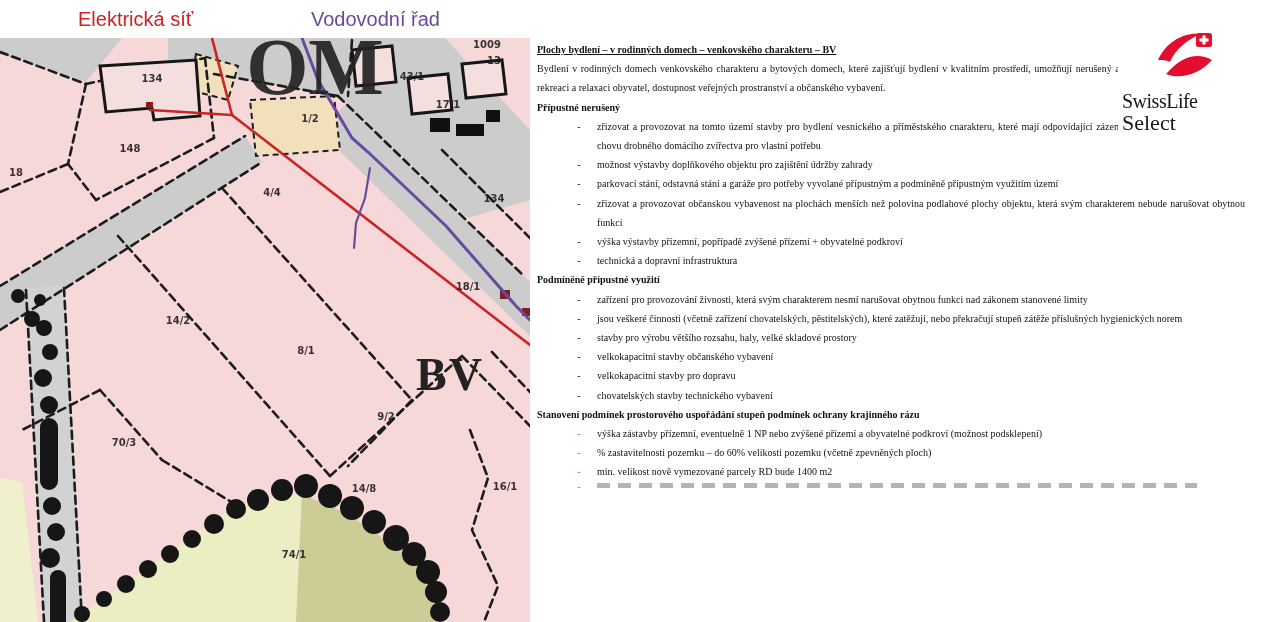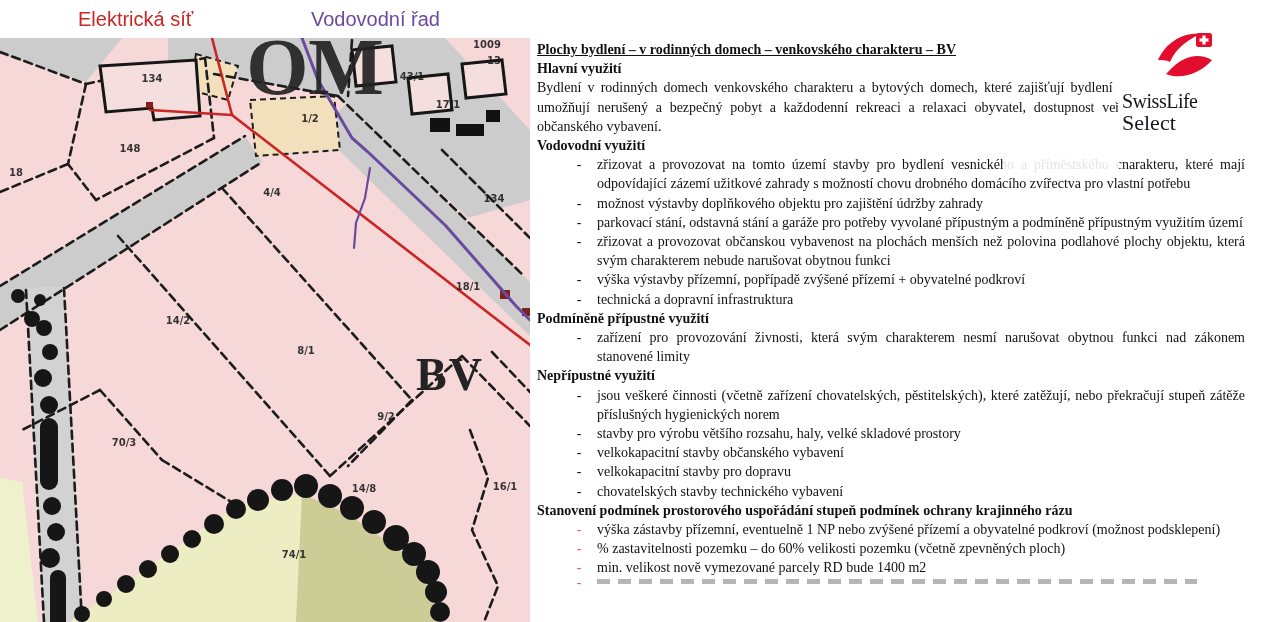--- a/index.html
+++ b/index.html
@@ -10,21 +10,21 @@
         font-size:20px;font-weight:500;}
   #legend-electric{left:78px;}
   #legend-water{left:311px;}
   
   #map-wrap{position:absolute;left:0;top:38px;width:530px;height:584px;}
   #map-wrap svg{display:block;}
   .plabel{font-family:"DejaVu Sans",sans-serif;font-size:10px;font-weight:bold;
         fill:#1b1b1b;opacity:.88;text-anchor:middle;}
   .bigzone{font-family:"Liberation Serif",serif;font-weight:bold;fill:#232323;}
   
-  #doc{position:absolute;left:537px;top:40px;width:708px;font-size:14px;
+  #doc{position:absolute;left:537px;top:40px;width:708px;font-size:10px;
         line-height:19.2px;color:#111;}
   .doc-title{font-weight:bold;text-decoration:underline;}
   .doc-heading{font-weight:bold;}
   .doc-par{text-align:justify;}
   .doc-item{display:flex;}
   .doc-item .dash{width:36px;margin-left:24px;text-align:center;flex:0 0 auto;}
   .doc-item .itext{flex:1 1 auto;text-align:justify;}
   .clip-strip{display:flex;align-items:flex-start;height:8px;overflow:hidden;}
   .clip-strip .dash{width:36px;margin-left:24px;text-align:center;flex:0 0 auto;
         line-height:10px;}
@@ -178,23 +178,22 @@
           <text x="364" y="454" class="plabel">14/8</text>
           <text x="505" y="452" class="plabel">16/1</text>
           <text x="294" y="520" class="plabel">74/1</text>
         </g>
     </svg>
   </div>
 
   <div id="doc">
     <div class="doc-title">Plochy bydlení – v rodinných domech – venkovského charakteru – BV</div>
     <div id="doc-body">
-        <div class="doc-heading">Hlavní využití</div>
         <div class="doc-par">Bydlení v rodinných domech venkovského charakteru a bytových domech, které zajišťují bydlení v kvalitním prostředí, umožňují nerušený a bezpečný pobyt a každodenní rekreaci a relaxaci obyvatel, dostupnost veřejných prostranství a občanského vybavení.</div>
-        <div class="doc-heading">Vodovodní využití</div>
+        <div class="doc-heading">Přípustné nerušený</div>
         <div class="doc-item">
           <span class="dash">-</span>
           <span class="itext">zřizovat a provozovat na tomto území stavby pro bydlení vesnického a příměstského cnarakteru, které mají odpovídající zázemí užitkové zahrady s možností chovu drobného domácího zvířectva pro vlastní potřebu</span>
         </div>
         <div class="doc-item">
           <span class="dash">-</span>
           <span class="itext">možnost výstavby doplňkového objektu pro zajištění údržby zahrady</span>
         </div>
         <div class="doc-item">
           <span class="dash">-</span>
@@ -210,21 +209,20 @@
         </div>
         <div class="doc-item">
           <span class="dash">-</span>
           <span class="itext">technická a dopravní infrastruktura</span>
         </div>
         <div class="doc-heading">Podmíněně přípustné využití</div>
         <div class="doc-item">
           <span class="dash">-</span>
           <span class="itext">zařízení pro provozování živnosti, která svým charakterem nesmí narušovat obytnou funkci nad zákonem stanovené limity</span>
         </div>
-        <div class="doc-heading">Nepřípustné využití</div>
         <div class="doc-item">
           <span class="dash">-</span>
           <span class="itext">jsou veškeré činnosti (včetně zařízení chovatelských, pěstitelských), které zatěžují, nebo překračují stupeň zátěže příslušných hygienických norem</span>
         </div>
         <div class="doc-item">
           <span class="dash">-</span>
           <span class="itext">stavby pro výrobu většího rozsahu, haly, velké skladové prostory</span>
         </div>
         <div class="doc-item">
           <span class="dash">-</span>

